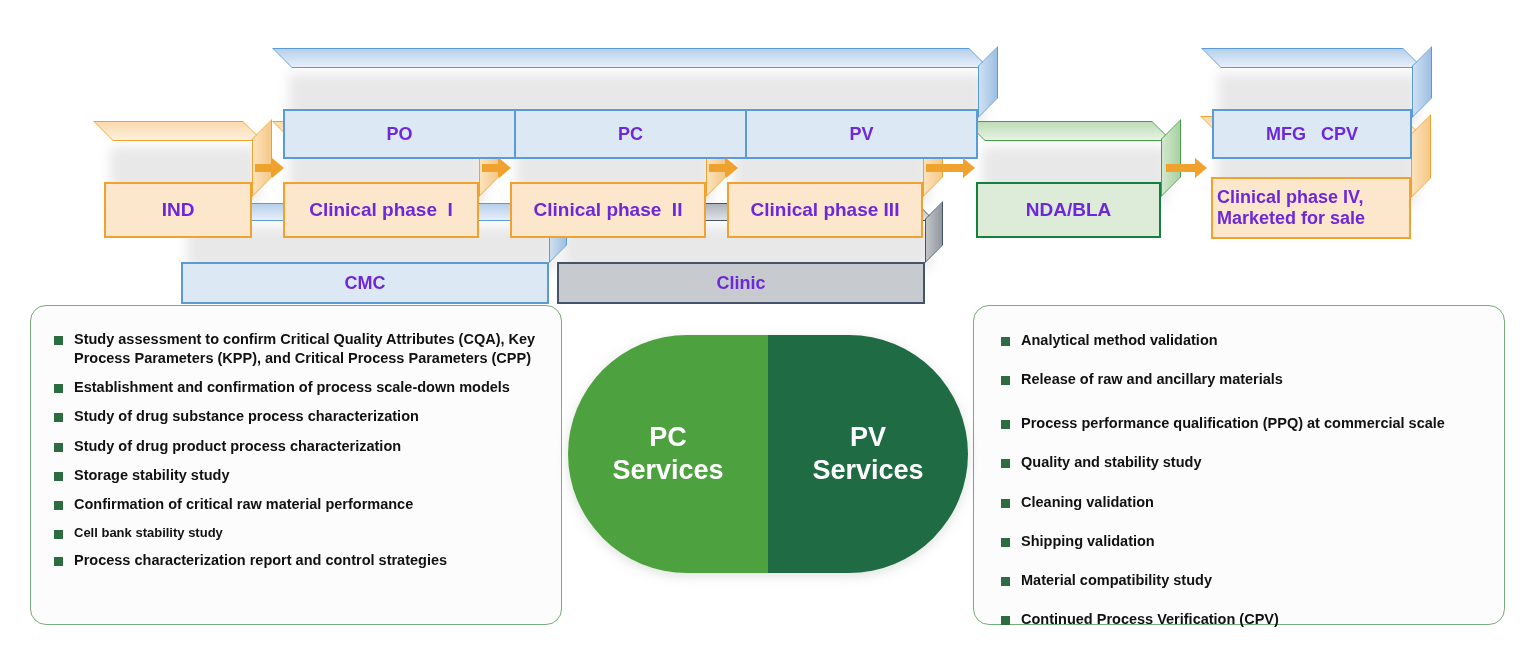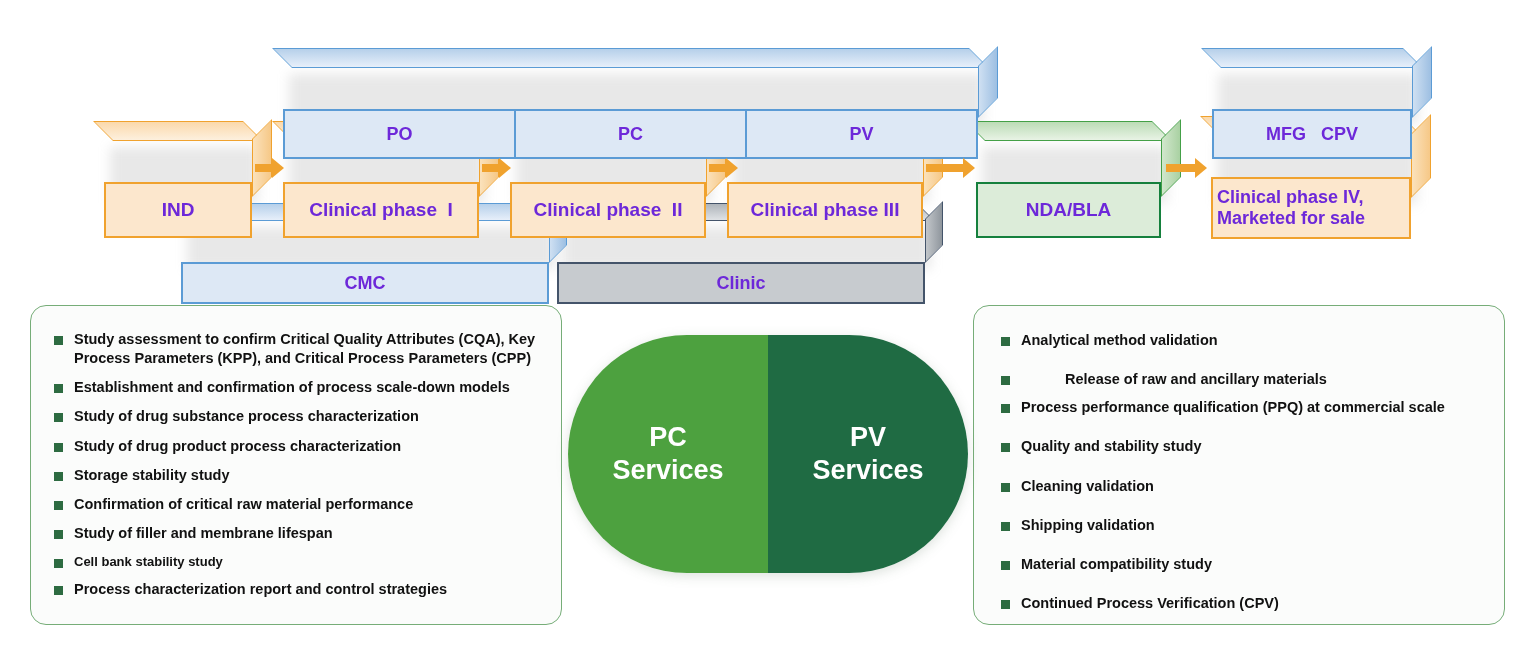--- a/index.html
+++ b/index.html
@@ -246,39 +246,35 @@
     <div class="bullet-row">
       <span class="bullet-sq"></span>
       <span class="bullet-tx" style="font-size:14.5px;">Storage stability study</span>
     </div>
     <div class="bullet-row">
       <span class="bullet-sq"></span>
       <span class="bullet-tx" style="font-size:14.5px;">Confirmation of critical raw material performance</span>
     </div>
     <div class="bullet-row">
       <span class="bullet-sq"></span>
-      <span class="bullet-tx" style="font-size:14.5px;">Study of filler and membrane lifespan</span>
-    </div>
-    <div class="bullet-row">
-      <span class="bullet-sq"></span>
       <span class="bullet-tx" style="font-size:13px;">Cell bank stability study</span>
     </div>
     <div class="bullet-row">
       <span class="bullet-sq"></span>
       <span class="bullet-tx" style="font-size:14.5px;">Process characterization report and control strategies</span>
     </div>
   </div>
 
   <div class="card" style="left:973px;top:305px;width:532px;height:320px;"></div>
   <div class="bullets" style="left:1001px;top:331px;width:500px;">
     <div class="bullet-row" style="margin-bottom:20px;">
       <span class="bullet-sq"></span>
       <span class="bullet-tx" style="font-size:14.5px;">Analytical method validation</span>
     </div>
-    <div class="bullet-row" style="margin-bottom:9px;gap:44px;">
+    <div class="bullet-row" style="margin-bottom:25px;">
       <span class="bullet-sq"></span>
       <span class="bullet-tx" style="font-size:14.5px;">Release of raw and ancillary materials</span>
     </div>
     <div class="bullet-row" style="margin-bottom:20px;">
       <span class="bullet-sq"></span>
       <span class="bullet-tx" style="font-size:14.5px;">Process performance qualification (PPQ) at commercial scale</span>
     </div>
     <div class="bullet-row" style="margin-bottom:20px;">
       <span class="bullet-sq"></span>
       <span class="bullet-tx" style="font-size:14.5px;">Quality and stability study</span>

